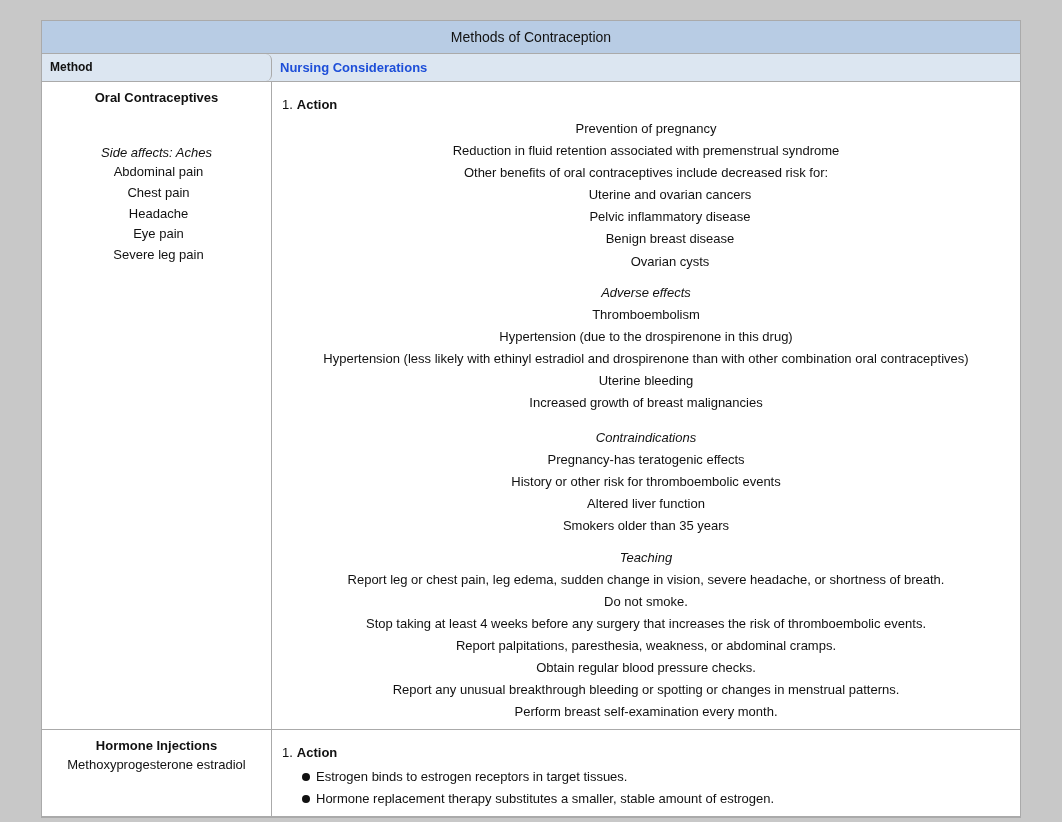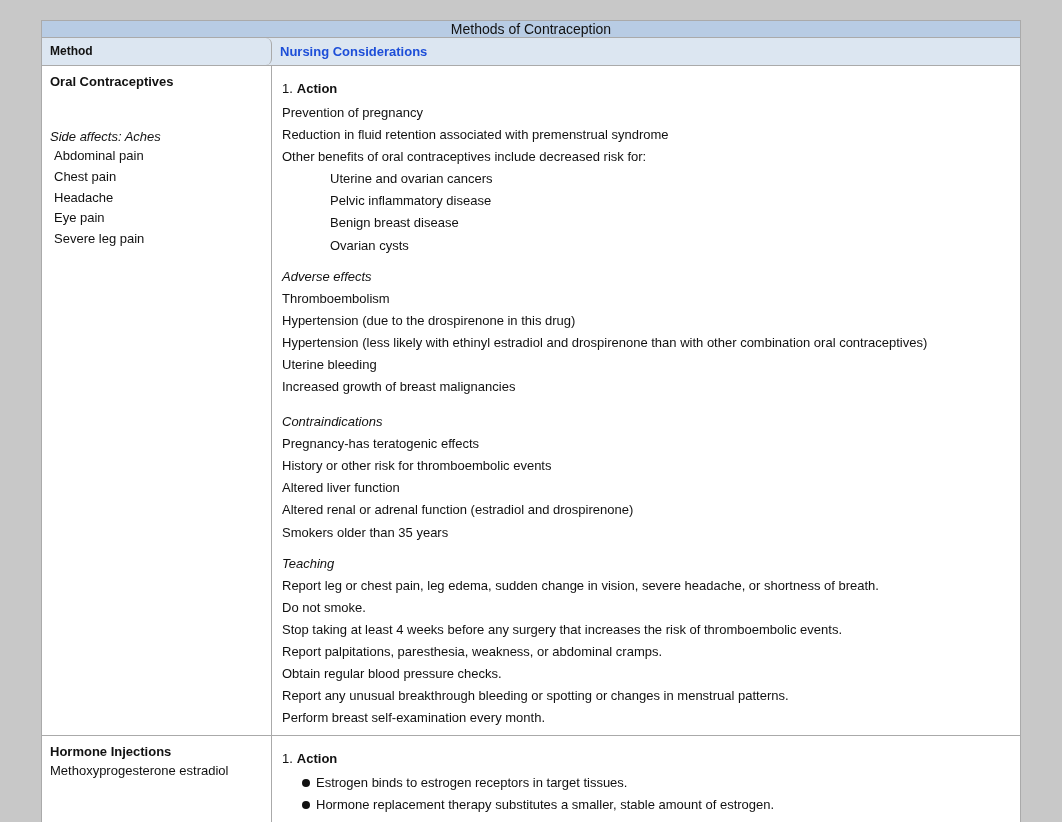--- a/index.html
+++ b/index.html
@@ -20,21 +20,21 @@
 
     .outer-container {
       width: 980px;
       background: #fff;
       border: 1px solid #aaa;
     }
 
     .main-title {
       background: #b8cce4;
       text-align: center;
-      padding: 0 4px;
+      padding: 8px 4px;
       font-size: 14px;
       font-weight: normal;
       border-bottom: 1px solid #aaa;
     }
 
     .col-headers {
       display: flex;
       border-bottom: 1px solid #aaa;
       background: #dce6f1;
     }
@@ -53,20 +53,21 @@
       flex: 1;
       padding: 6px 8px;
       font-weight: bold;
       font-size: 13px;
       color: #1d4ed8;
     }
 
     .table-row {
       display: flex;
       border-bottom: 1px solid #aaa;
+      text-align: center;
     }
 
     .method-cell {
       width: 230px;
       min-width: 230px;
       padding: 8px 8px;
       border-right: 1px solid #aaa;
       vertical-align: top;
       font-size: 13px;
     }
@@ -187,21 +188,20 @@
         <div class="nursing-item-plain">Hypertension (less likely with ethinyl estradiol and drospirenone than with other combination oral contraceptives)</div>
         <div class="nursing-item-plain">Uterine bleeding</div>
         <div class="nursing-item-plain">Increased growth of breast malignancies</div>
       </div>
 
       <div style="margin-top:16px;">
         <div class="section-label">Contraindications</div>
         <div class="nursing-item-plain">Pregnancy-has teratogenic effects</div>
         <div class="nursing-item-plain">History or other risk for thromboembolic events</div>
         <div class="nursing-item-plain">Altered liver function</div>
-        <div class="nursing-item-plain">Altered renal or adrenal function (estradiol and drospirenone)</div>
         <div class="nursing-item-plain">Smokers older than 35 years</div>
       </div>
 
       <div style="margin-top:12px;">
         <div class="section-label">Teaching</div>
         <div class="nursing-item-plain">Report leg or chest pain, leg edema, sudden change in vision, severe headache, or shortness of breath.</div>
         <div class="nursing-item-plain">Do not smoke.</div>
         <div class="nursing-item-plain">Stop taking at least 4 weeks before any surgery that increases the risk of thromboembolic events.</div>
         <div class="nursing-item-plain">Report palpitations, paresthesia, weakness, or abdominal cramps.</div>
         <div class="nursing-item-plain">Obtain regular blood pressure checks.</div>

